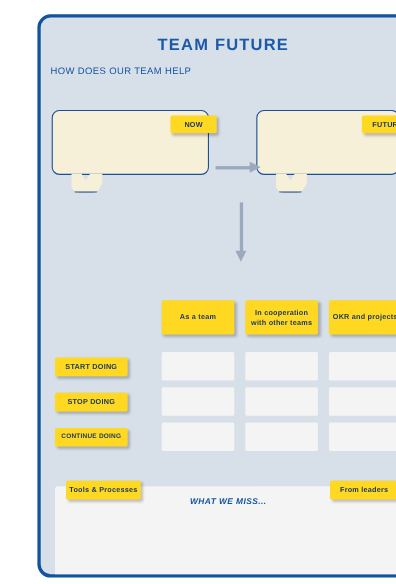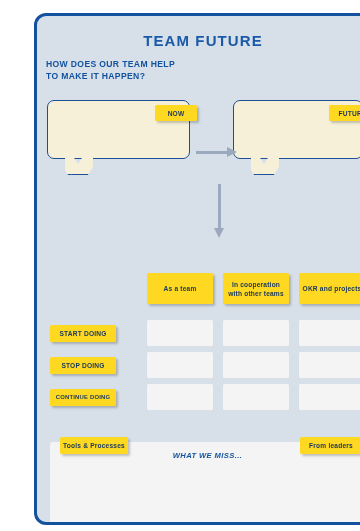--- a/index.html
+++ b/index.html
@@ -43,21 +43,21 @@
     color: #1a5aa8;
     font-size: 15px;
     font-weight: bold;
     letter-spacing: 1.1px;
   }
 
   .section-heading {
     position: absolute;
     color: #12529f;
     font-size: 8.6px;
-    font-weight: bold;
+    font-weight: normal;
     letter-spacing: 0.35px;
     line-height: 11.5px;
     text-transform: uppercase;
   }
   .sh-help   { left: 9px; top: 43px; }
   .sh-dowhat { left: 9px; top: 228px; }
 
   
   .bubble {
     position: absolute;
@@ -196,21 +196,20 @@
 </head>
 <body>
 
 <div class="canvas">
   <div class="board">
 
     <div class="board-title">TEAM FUTURE</div>
 
     <div class="section-heading sh-help">
       <div>HOW DOES OUR TEAM HELP</div>
-      <div>TO MAKE IT HAPPEN?</div>
     </div>
 
     <div class="bubble bubble-now"></div>
     <div class="tail tail-now"></div>
     <div class="tag tag-now">NOW</div>
 
     <div class="bubble bubble-future"></div>
     <div class="tail tail-future"></div>
     <div class="tag tag-future">FUTURE</div>
 

